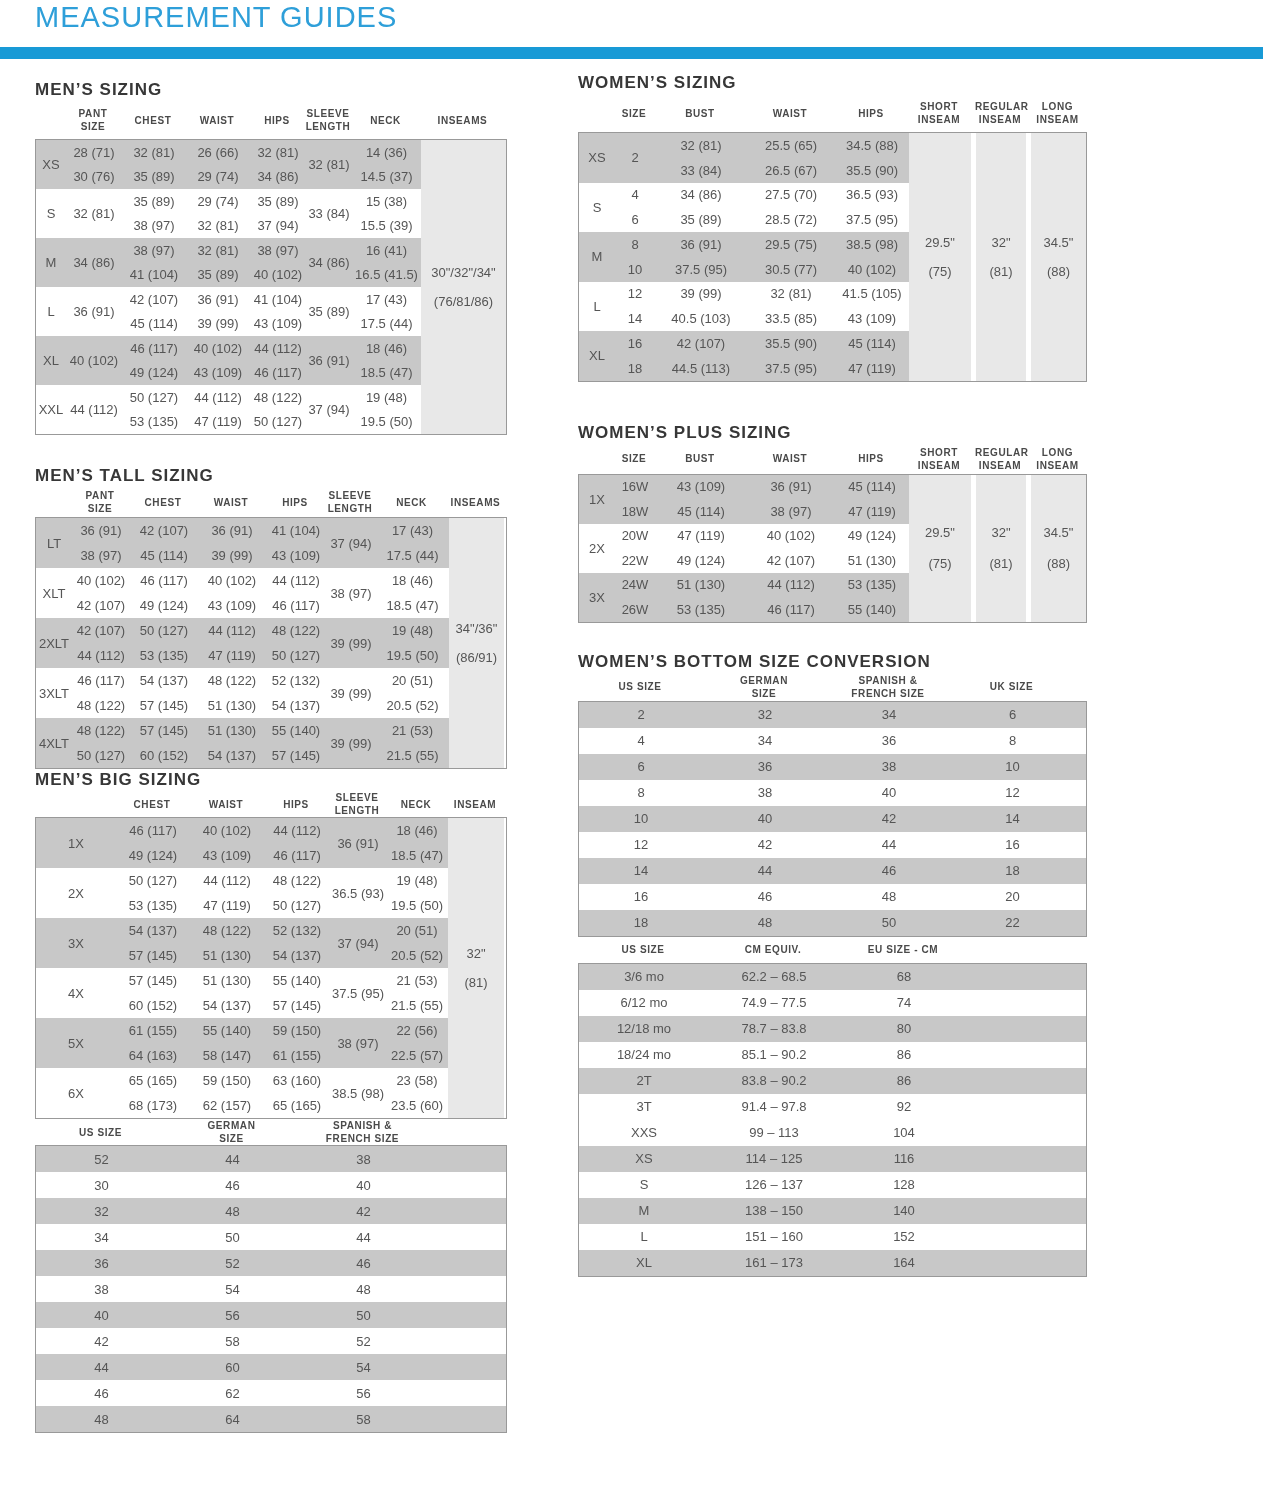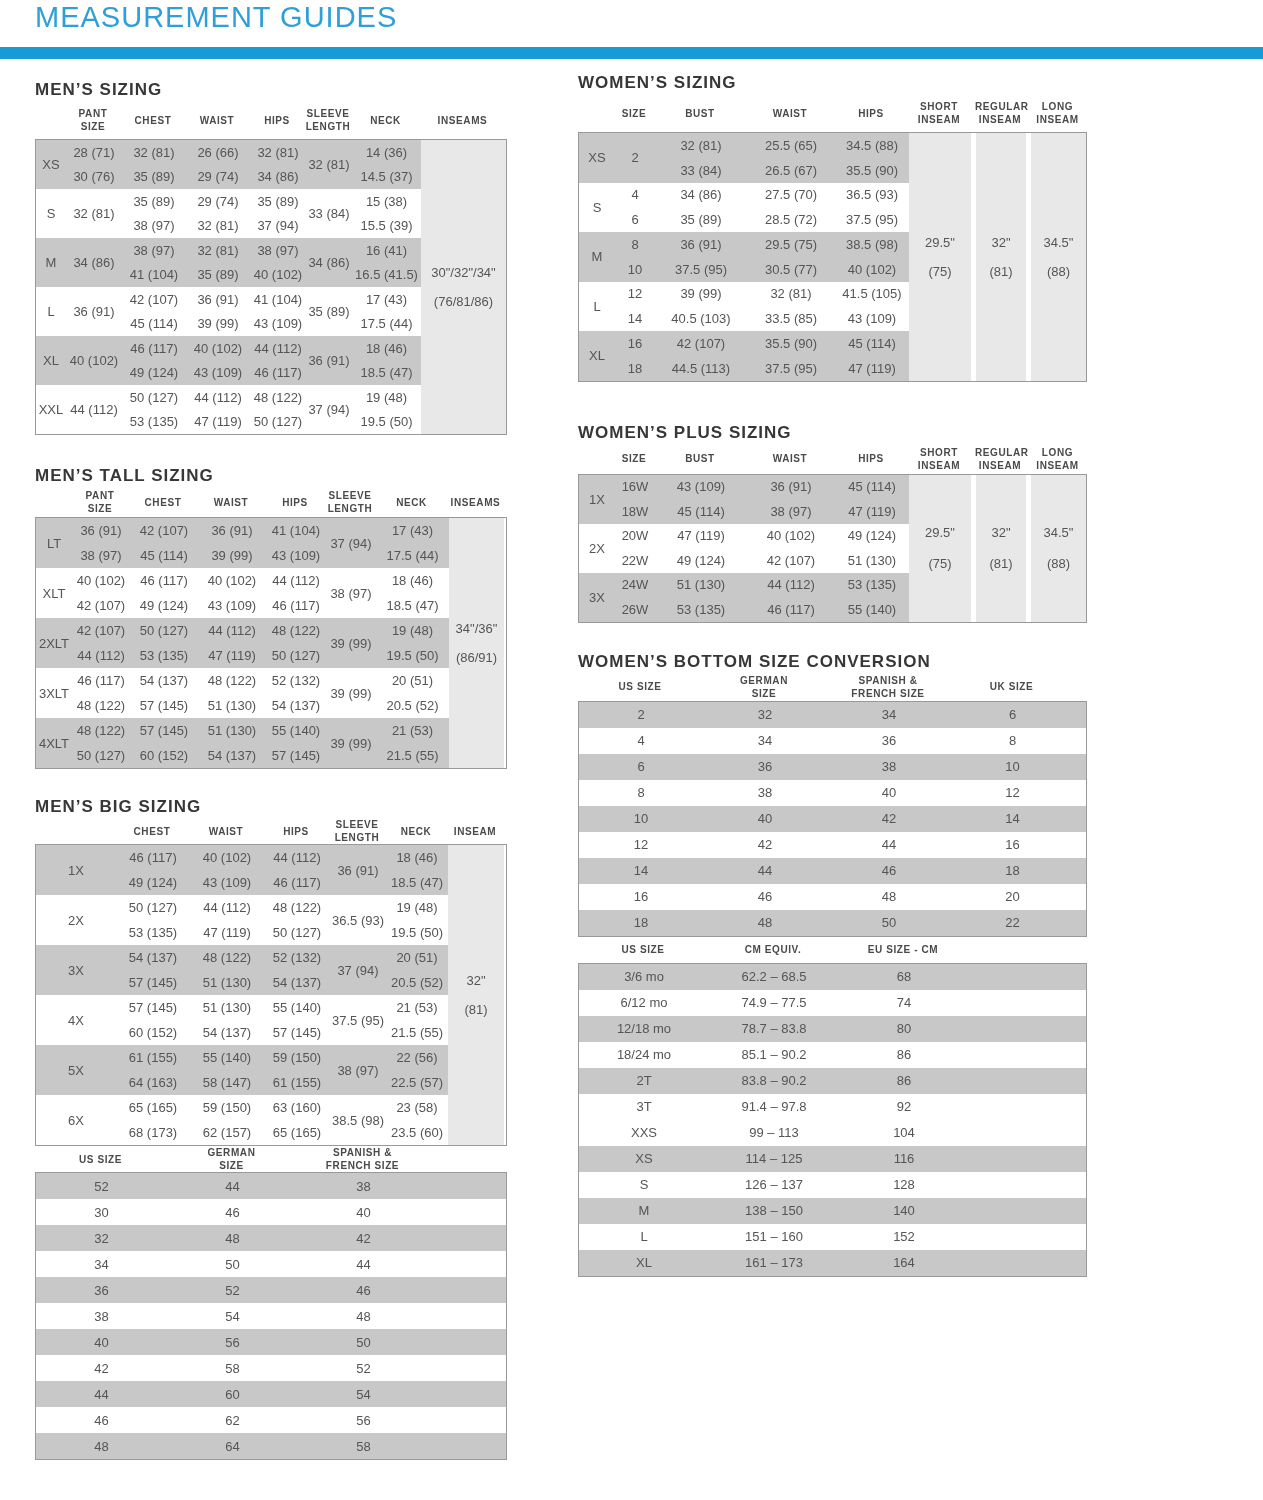--- a/index.html
+++ b/index.html
@@ -40,21 +40,21 @@
   .ms .c0{width:30px}.ms .c1{width:56px}.ms .c2{width:64px}.ms .c3{width:64px}
   .ms .c4{width:56px}.ms .c5{width:46px}.ms .c6{width:69px}.ms .ins0{width:85px}
   .ms .sec-h{margin-top:22px}.ms .hdr{height:38px}.ms .band{height:49px}
   
   .mt .c0{width:36px}.mt .c1{width:58px}.mt .c2{width:68px}.mt .c3{width:68px}
   .mt .c4{width:60px}.mt .c5{width:50px}.mt .c6{width:73px}.mt .ins0{width:55px}
   .mt .sec-h{margin-top:30px}.mt .hdr{height:30px}.mt .band{height:50px}
   
   .mb .c0{width:80px}.mb .c1{width:74px}.mb .c2{width:74px}.mb .c3{width:66px}
   .mb .c4{width:56px}.mb .c5{width:62px}.mb .ins0{width:56px}
-  .mb .sec-h{margin-top:27px}.mb .hdr{height:26px}.mb .band{height:50px}
+  .mb .sec-h{}.mb .hdr{height:26px}.mb .band{height:50px}
   
   .mbc .cc0,.mbc .cc1,.mbc .cc2{width:131px}
   .mbc .sec-h{margin-top:23px}.mbc .hdr{height:26px}
   
   .ws .c0,.wp .c0{width:36px}.ws .c1,.wp .c1{width:40px}
   .ws .c2,.wp .c2{width:92px}.ws .c3,.wp .c3{width:88px}.ws .c4,.wp .c4{width:74px}
   .ws .ins0,.wp .ins0{width:62px}
   .ws .ins1,.wp .ins1{width:50px;margin-left:5px}
   .ws .ins2,.wp .ins2{width:55px;margin-left:5px}
   .ws .sec-h{margin-top:15px}.ws .hdr{height:38px}.ws .band{height:49.5px}

